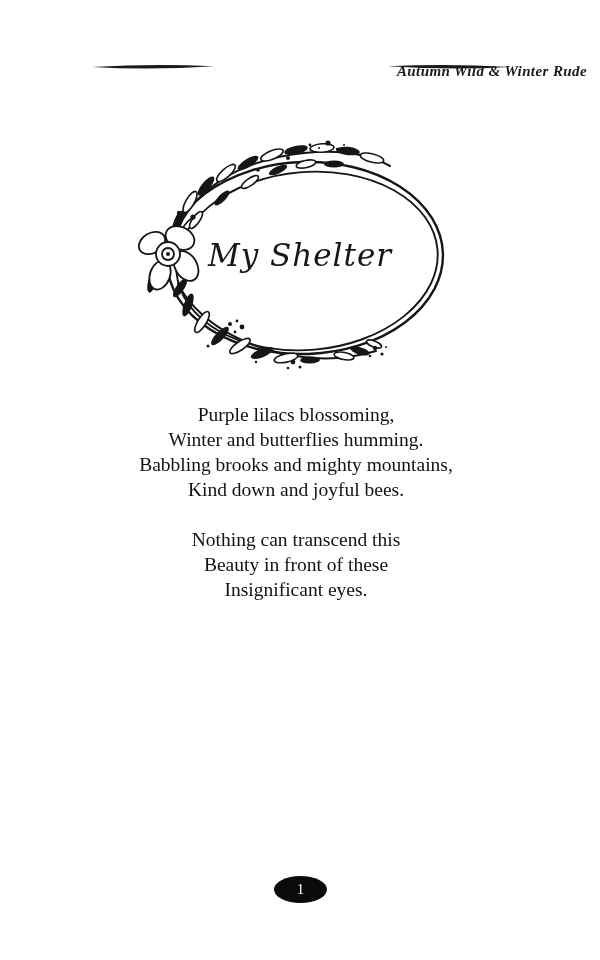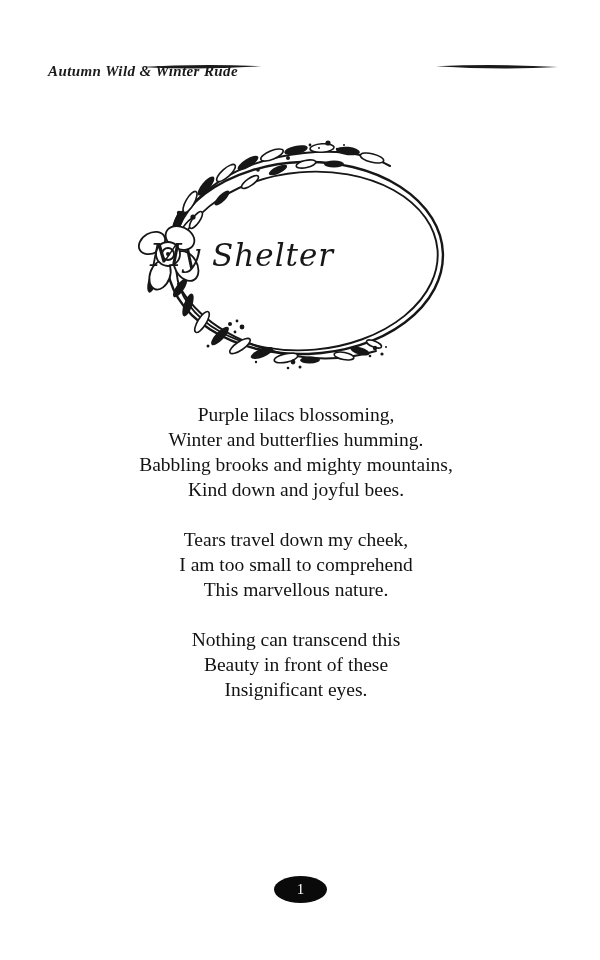--- a/index.html
+++ b/index.html
@@ -13,41 +13,40 @@
     color: #111111;
     font-family: "Liberation Serif", serif;
     overflow: hidden;
   }
 
   
   .header {
     position: absolute;
     top: 62px; left: 0; right: 13px;
     height: 24px;
-    text-align: left;
-    margin-left: 48px;
+    text-align: right;
   }
   .running-title {
     display: inline-block;
     font-style: italic;
     font-weight: 600;
     font-size: 15px;
     letter-spacing: 0.4px;
     color: #1a1a1a;
   }
   .header-rule { position: absolute; top: 0; }
   .header-rule.left  { left: 92px; }
   .header-rule.right { left: 388px; }
 
   
   .wreath-svg { position: absolute; left: 138px; top: 140px; }
   .frame-title {
     position: absolute;
     left: 150px; top: 233px; width: 300px;
-    text-align: left;
+    text-align: center;
     font-family: "DejaVu Serif", serif;
     font-style: italic;
     font-size: 31px;
     line-height: 44px;
     letter-spacing: 1px;
     color: #171717;
   }
   .lf-f { fill: #161616; stroke: none; }
   .lf-o { fill: #ffffff; stroke: #161616; stroke-width: 1.6; }
   .dot  { fill: #161616; stroke: none; }
@@ -191,25 +190,20 @@
   <div class="frame-title">My Shelter</div>
 
   <div class="poem">
     <div class="stanza">
       <div class="poem-line">Purple lilacs blossoming,</div>
       <div class="poem-line">Winter and butterflies humming.</div>
       <div class="poem-line">Babbling brooks and mighty mountains,</div>
       <div class="poem-line">Kind down and joyful bees.</div>
     </div>
     <div class="stanza">
-      <div class="poem-line">Tears travel down my cheek,</div>
-      <div class="poem-line">I am too small to comprehend</div>
-      <div class="poem-line">This marvellous nature.</div>
-    </div>
-    <div class="stanza">
       <div class="poem-line">Nothing can transcend this</div>
       <div class="poem-line">Beauty in front of these</div>
       <div class="poem-line">Insignificant eyes.</div>
     </div>
   </div>
 
   <div class="page-number-badge">1</div>
 
 </div>
 

